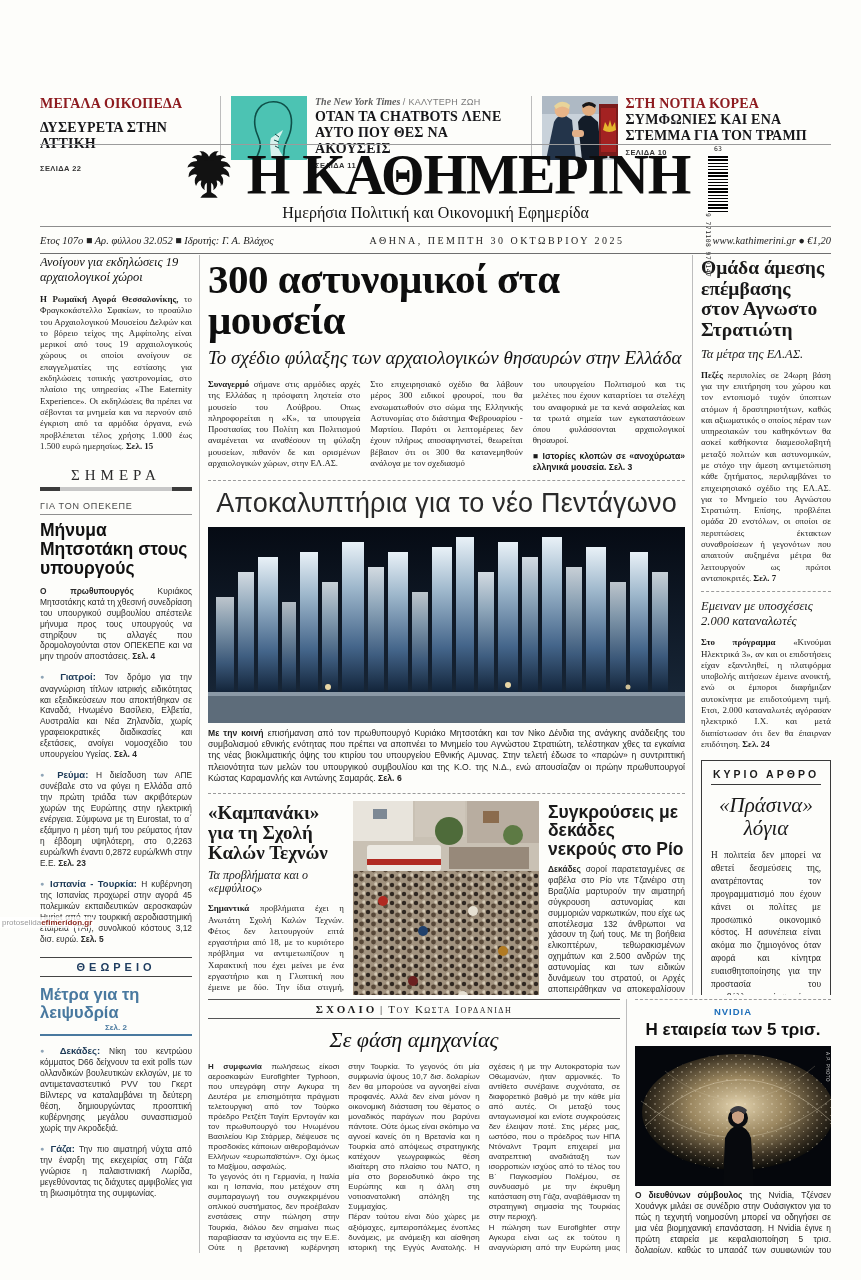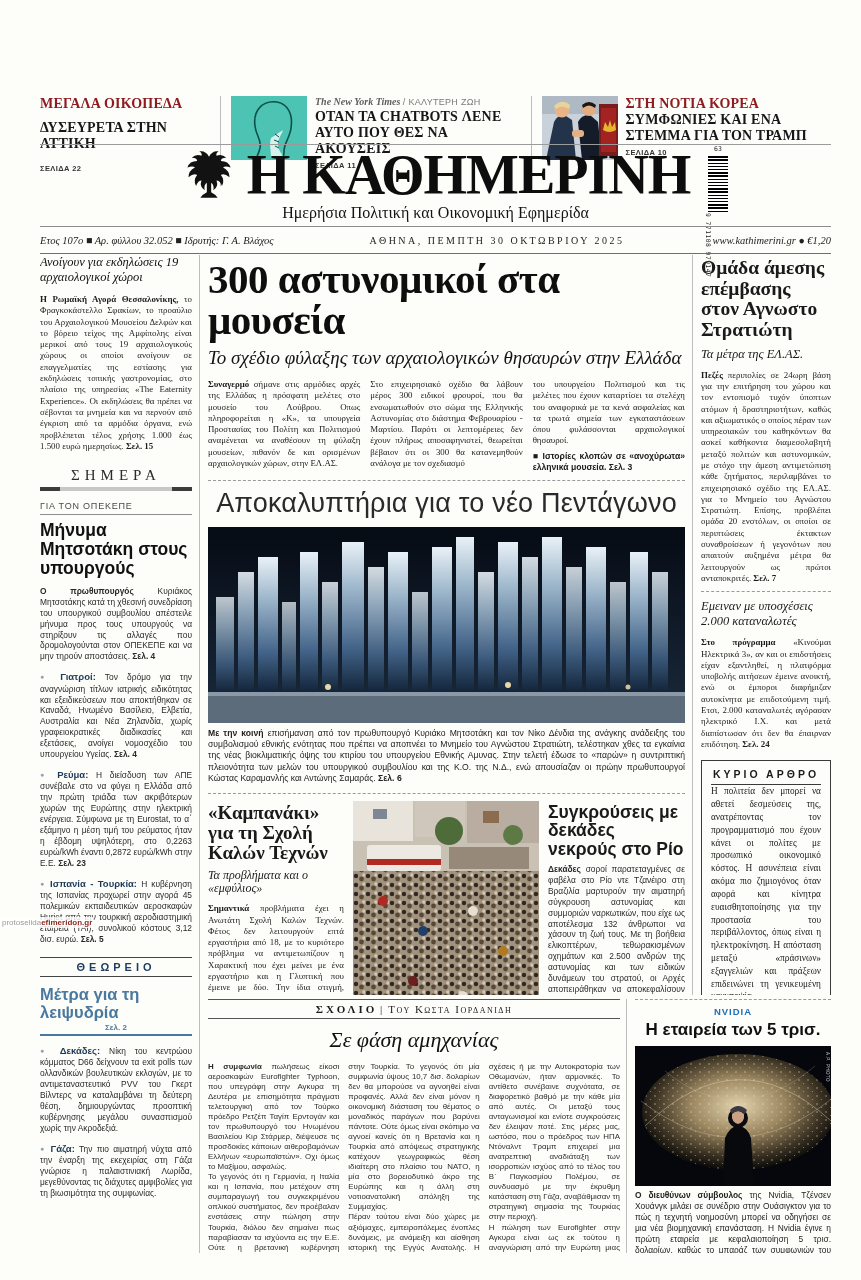--- a/index.html
+++ b/index.html
@@ -240,21 +240,21 @@
 
     <div class="vdiv"></div>
 
     <div class="col-mainwrap">
       <div class="rowA">
 
         <div class="col-center">
           <h2 class="main-head">300 αστυνομικοί στα μουσεία</h2>
           <div class="main-deck">Το σχέδιο φύλαξης των αρχαιολογικών θησαυρών στην Ελλάδα</div>
           <div class="cols3">
-            <div class="c"><span class="leadin">Συναγερμό</span> <span>σήμανε στις αρμόδιες αρχές της Ελλάδας η πρόσφατη μελέτες στο μουσείο του Λούβρου. Οπως πληροφορείται η «Κ», τα υπουργεία Προστασίας του Πολίτη και Πολιτισμού αναμένεται να αναθέσουν τη φύλαξη μουσείων, πιθανόν δε και ορισμένων αρχαιολογικών χώρων, στην ΕΛ.ΑΣ.</span></div>
+            <div class="c"><span class="leadin">Συναγερμό</span> <span>σήμανε στις αρμόδιες αρχές της Ελλάδας η πρόσφατη ληστεία στο μουσείο του Λούβρου. Οπως πληροφορείται η «Κ», τα υπουργεία Προστασίας του Πολίτη και Πολιτισμού αναμένεται να αναθέσουν τη φύλαξη μουσείων, πιθανόν δε και ορισμένων αρχαιολογικών χώρων, στην ΕΛ.ΑΣ.</span></div>
             <div class="c">Στο επιχειρησιακό σχέδιο θα λάβουν μέρος 300 ειδικοί φρουροί, που θα ενσωματωθούν στο σώμα της Ελληνικής Αστυνομίας στο διάστημα Φεβρουαρίου - Μαρτίου. Παρότι οι λεπτομέρειες δεν έχουν πλήρως αποσαφηνιστεί, θεωρείται βέβαιον ότι οι 300 θα κατανεμηθούν ανάλογα με τον σχεδιασμό</div>
             <div class="c"><span>του υπουργείου Πολιτισμού και τις μελέτες που έχουν καταρτίσει τα στελέχη του αναφορικά με τα κενά ασφαλείας και τα τρωτά σημεία των εγκαταστάσεων όπου φυλάσσονται αρχαιολογικοί θησαυροί.</span>
               <div class="ref-line">■ Ιστορίες κλοπών σε «ανοχύρωτα» ελληνικά μουσεία. Σελ. 3</div>
             </div>
           </div>
           <div class="dash"></div>
 
           <div class="pent-head">Αποκαλυπτήρια για το νέο Πεντάγωνο</div>
           <div class="photo photo-main">
             <svg width="477" height="196" viewBox="0 0 477 196">
@@ -353,20 +353,21 @@
 
         <div class="col-right">
           <div class="r-title">Ομάδα άμεσης επέμβασης στον Αγνωστο Στρατιώτη</div>
           <div class="r-deck">Τα μέτρα της ΕΛ.ΑΣ.</div>
           <p class="body" style="margin:0"><span class="leadin">Πεζές</span> <span>περιπολίες σε 24ωρη βάση για την επιτήρηση του χώρου και τον εντοπισμό τυχόν ύποπτων ατόμων ή δραστηριοτήτων, καθώς και αξιωματικός ο οποίος πέραν των υπηρεσιακών του καθηκόντων θα ασκεί καθήκοντα διαμεσολαβητή μεταξύ πολιτών και αστυνομικών, με στόχο την άμεση αντιμετώπιση κάθε ζητήματος, περιλαμβάνει το επιχειρησιακό σχέδιο της ΕΛ.ΑΣ. για το Μνημείο του Αγνώστου Στρατιώτη. Επίσης, προβλέπει ομάδα 20 ενστόλων, οι οποίοι σε περιπτώσεις έκτακτων συναθροίσεων ή γεγονότων που απαιτούν αυξημένα μέτρα θα λειτουργούν ως πρώτοι ανταποκριτές.</span> <span class="pref">Σελ. 7</span></p>
           <div class="dash"></div>
           <div class="r-deck">Εμειναν με υποσχέσεις 2.000 καταναλωτές</div>
           <p class="body" style="margin:0"><span class="leadin">Στο πρόγραμμα</span> <span>«Κινούμαι Ηλεκτρικά 3», αν και οι επιδοτήσεις είχαν εξαντληθεί, η πλατφόρμα υποβολής αιτήσεων έμεινε ανοικτή, ενώ οι έμποροι διαφήμιζαν αυτοκίνητα με επιδοτούμενη τιμή. Ετσι, 2.000 καταναλωτές αγόρασαν ηλεκτρικό Ι.Χ. και μετά διαπίστωσαν ότι δεν θα έπαιρναν επιδότηση.</span> <span class="pref">Σελ. 24</span></p>
           <div class="editorial">
             <div class="ed-label">ΚΥΡΙΟ ΑΡΘΡΟ</div>
+            <div class="ed-title">«Πράσινα» λόγια</div>
             <div class="ed-body">Η πολιτεία δεν μπορεί να αθετεί δεσμεύσεις της, ανατρέποντας τον προγραμματισμό που έχουν κάνει οι πολίτες με προσωπικό οικονομικό κόστος. Η ασυνέπεια είναι ακόμα πιο ζημιογόνος όταν αφορά και κίνητρα ευαισθητοποίησης για την προστασία του περιβάλλοντος, όπως είναι η ηλεκτροκίνηση. Η απόσταση μεταξύ «πράσινων» εξαγγελιών και πράξεων επιδεινώνει τη γενικευμένη καχυποψία.</div>
           </div>
         </div>
       </div>
 
       <div class="rowB">
         <div class="sxolio">
           <div class="sx-head">
             <span class="sx-k">ΣΧΟΛΙΟ</span><span>&nbsp;|</span><span class="sx-b">Του Κωστα Ιορδανιδη</span>
           </div>

